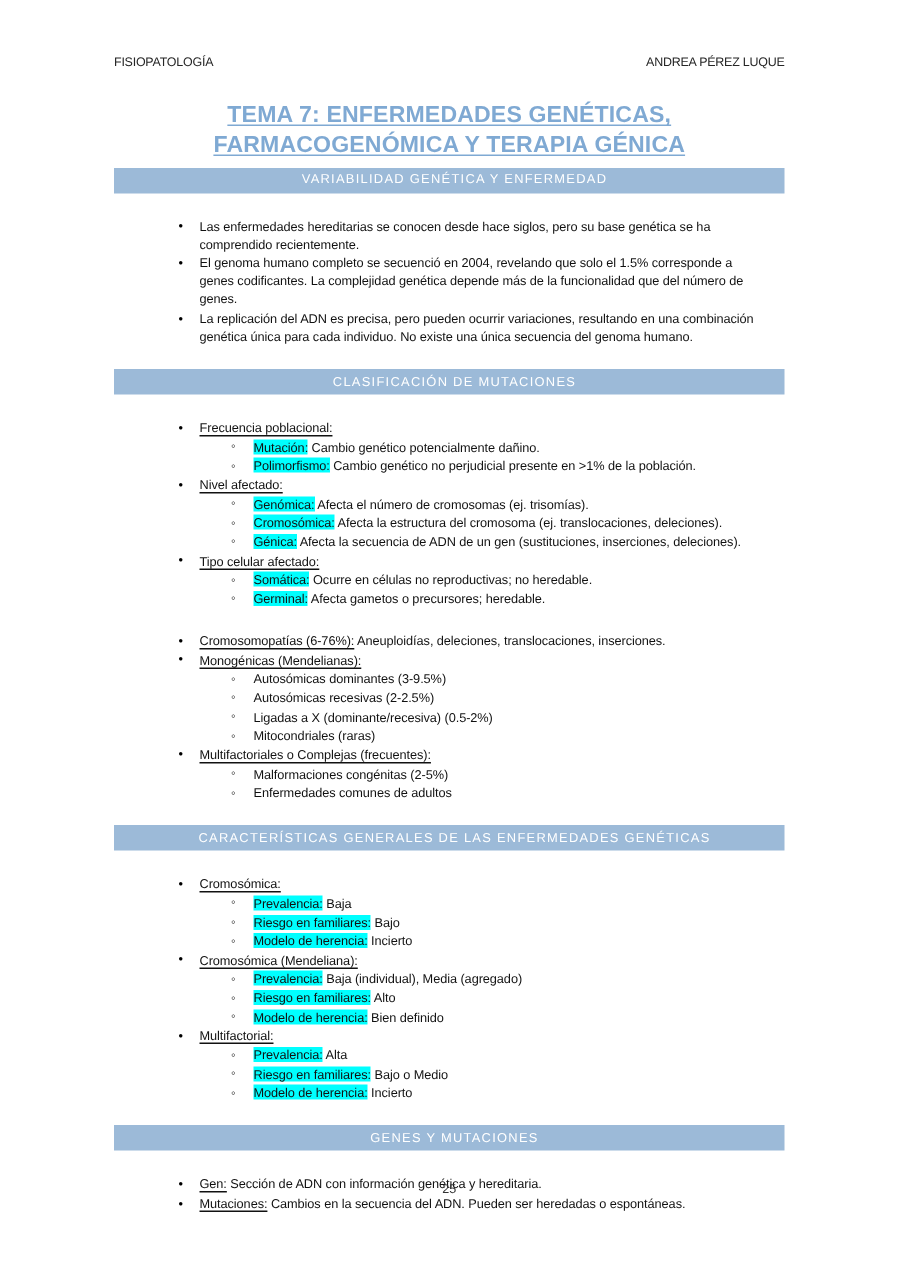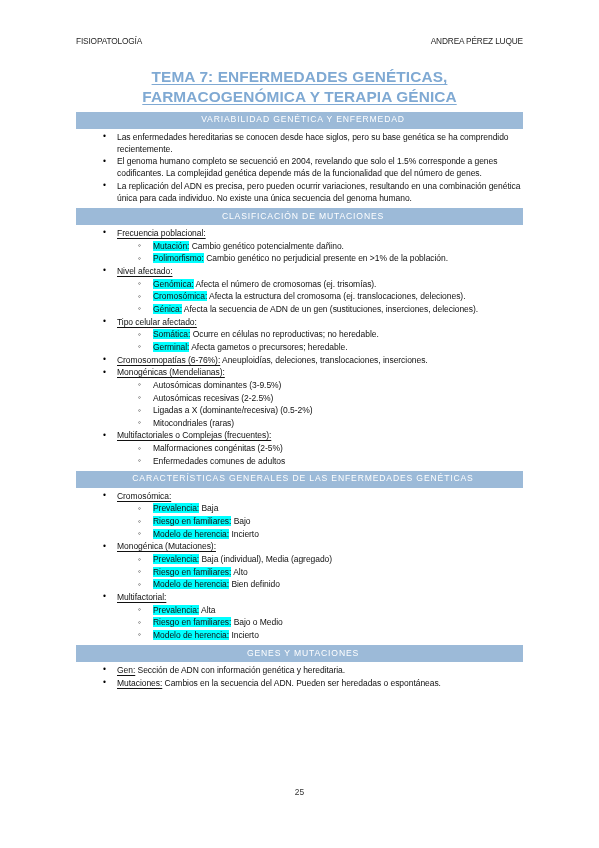--- a/index.html
+++ b/index.html
@@ -65,21 +65,21 @@
     letter-spacing: 0.85px;
     padding: 3.5px 0 3.5px 7px;
     margin-top: 4px;
     margin-bottom: 2px;
     line-height: 1.15;
     text-align: center;
   }
 
   
   ul {
-    margin: 0;
+    margin: 16px;
     padding: 0;
     list-style: none;
   }
   li.lvl1, li.lvl2 {
     position: relative;
     font-size: 8.5px;
     line-height: 1.42;
     color: #111111;
     letter-spacing: -0.05px;
   }
@@ -174,21 +174,21 @@
       <li class="lvl2"><span>Enfermedades comunes de adultos</span></li>
     </ul>
 
     <div class="section-bar">CARACTERÍSTICAS GENERALES DE LAS ENFERMEDADES GENÉTICAS</div>
     <ul>
       <li class="lvl1"><span class="u">Cromosómica:</span></li>
       <li class="lvl2"><span class="hl">Prevalencia:</span><span> Baja</span></li>
       <li class="lvl2"><span class="hl">Riesgo en familiares:</span><span> Bajo</span></li>
       <li class="lvl2"><span class="hl">Modelo de herencia:</span><span> Incierto</span></li>
 
-      <li class="lvl1"><span class="u">Monogénica (Mutaciones):</span></li>
+      <li class="lvl1"><span class="u">Cromosómica (Mendeliana):</span></li>
       <li class="lvl2"><span class="hl">Prevalencia:</span><span> Baja (individual), Media (agregado)</span></li>
       <li class="lvl2"><span class="hl">Riesgo en familiares:</span><span> Alto</span></li>
       <li class="lvl2"><span class="hl">Modelo de herencia:</span><span> Bien definido</span></li>
 
       <li class="lvl1"><span class="u">Multifactorial:</span></li>
       <li class="lvl2"><span class="hl">Prevalencia:</span><span> Alta</span></li>
       <li class="lvl2"><span class="hl">Riesgo en familiares:</span><span> Bajo o Medio</span></li>
       <li class="lvl2"><span class="hl">Modelo de herencia:</span><span> Incierto</span></li>
     </ul>
 

